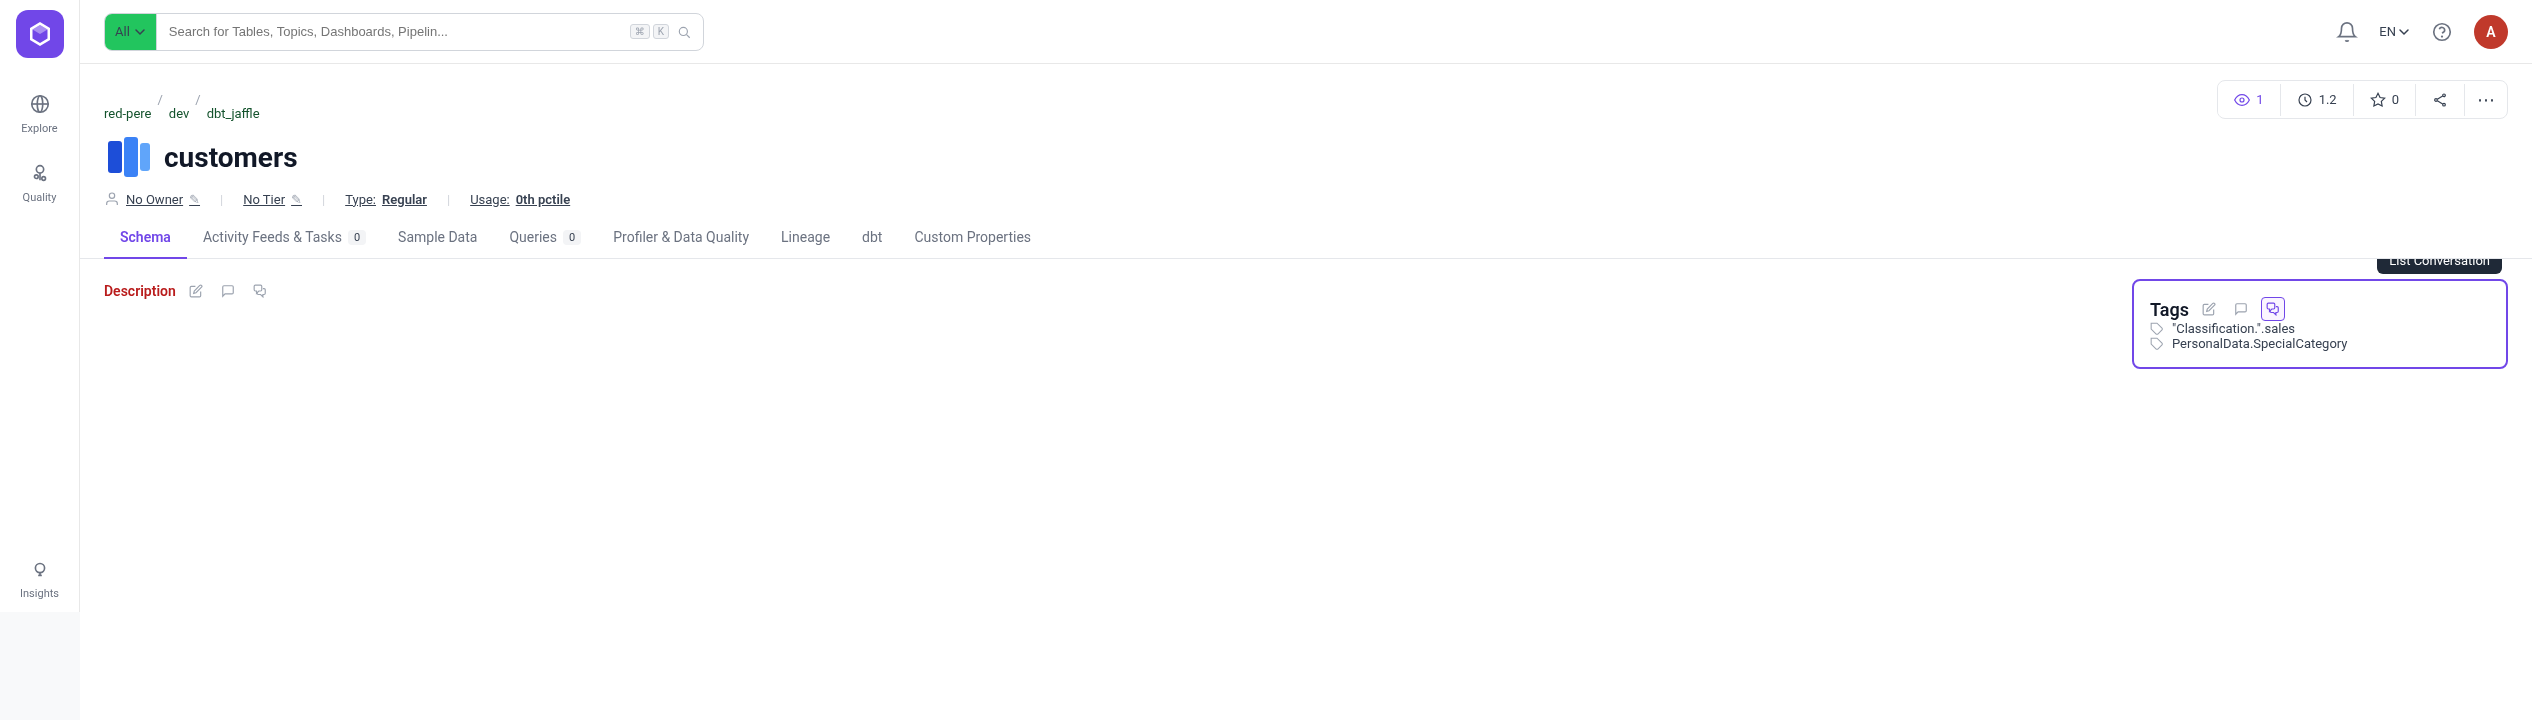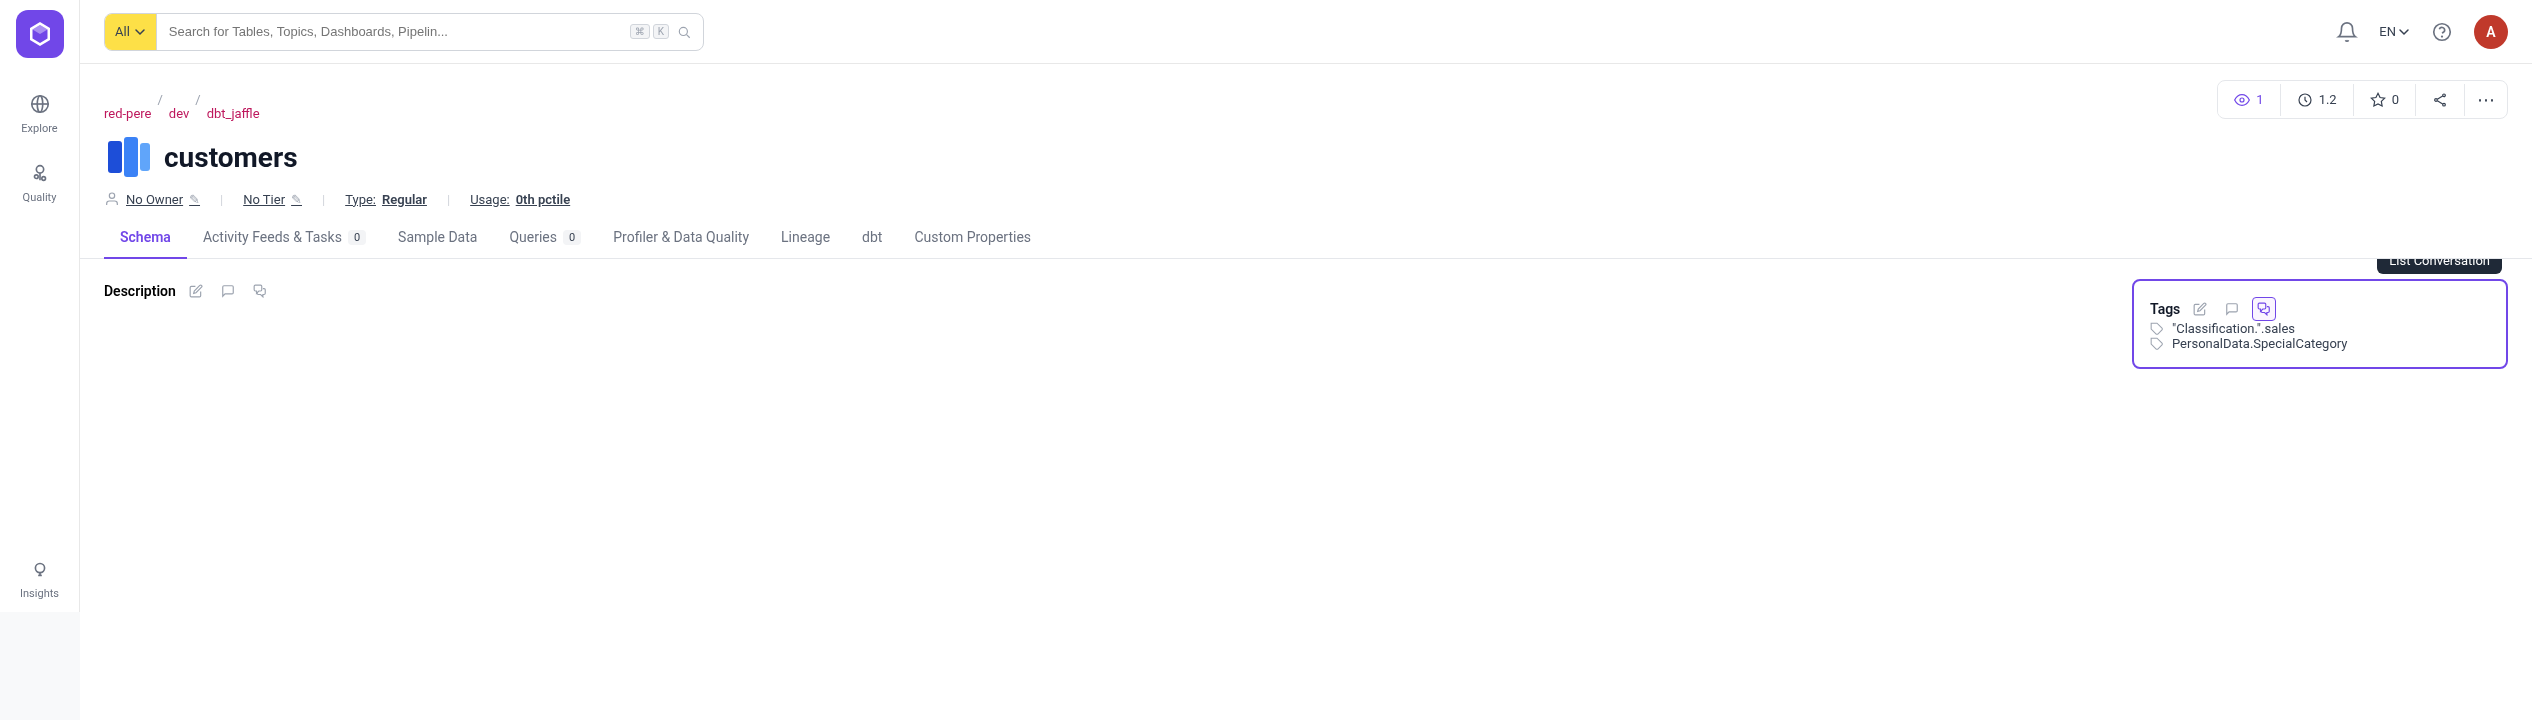--- a/index.html
+++ b/index.html
@@ -95,21 +95,21 @@
     .search-dropdown {
       display: flex;
       align-items: center;
       padding: 0 10px;
       border-right: 1px solid #d1d5db;
       gap: 4px;
       font-size: 13px;
       color: #374151;
       cursor: pointer;
       height: 100%;
-      background: #fde047;
+      background: #22c55e;
     }
     .search-input-area {
       flex: 1;
       display: flex;
       align-items: center;
       padding: 0 12px;
       gap: 8px;
       height: 100%;
     }
     .search-input-area input {
@@ -189,21 +189,21 @@
     
     .breadcrumb-bar {
       padding: 16px 24px 0;
       display: flex;
       align-items: center;
       gap: 6px;
       font-size: 13px;
       color: #6b7280;
     }
     .breadcrumb-sep { color: #9ca3af; }
-    .breadcrumb-link { color: #be185d; cursor: pointer; margin-top: 28px; }
+    .breadcrumb-link { color: #14532d; cursor: pointer; margin-top: 28px; }
 
     
     .entity-header {
       padding: 12px 24px 0;
       display: flex;
       align-items: center;
       gap: 0;
     }
     .entity-icon {
       width: 48px;
@@ -322,21 +322,21 @@
       display: flex;
       flex-direction: column;
       gap: 10px;
     }
     .description-header {
       display: flex;
       align-items: center;
       gap: 8px;
       font-size: 14px;
       font-weight: 600;
-      color: #000000;
+      color: #b91c1c;
     }
     .desc-icon-btn {
       width: 24px;
       height: 24px;
       display: flex;
       align-items: center;
       justify-content: center;
       cursor: pointer;
       color: #9ca3af;
       border-radius: 4px;
@@ -364,21 +364,21 @@
       font-size: 14px;
       color: #374151;
       width: 100%;
       background: transparent;
     }
     .find-in-table input::placeholder { color: #9ca3af; }
     .tags-header {
       display: flex;
       align-items: center;
       gap: 8px;
-      font-size: 14px;
+      font-size: 18px;
       font-weight: 600;
       color: #111827;
     }
     .tag-icon-btn {
       width: 24px;
       height: 24px;
       display: flex;
       align-items: center;
       justify-content: center;
       cursor: pointer;

